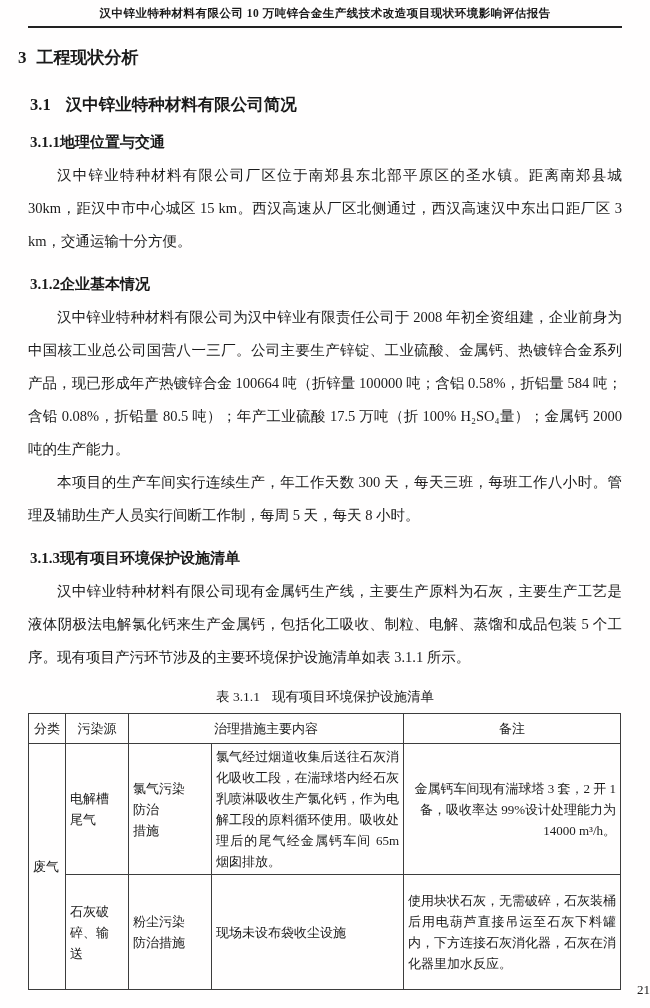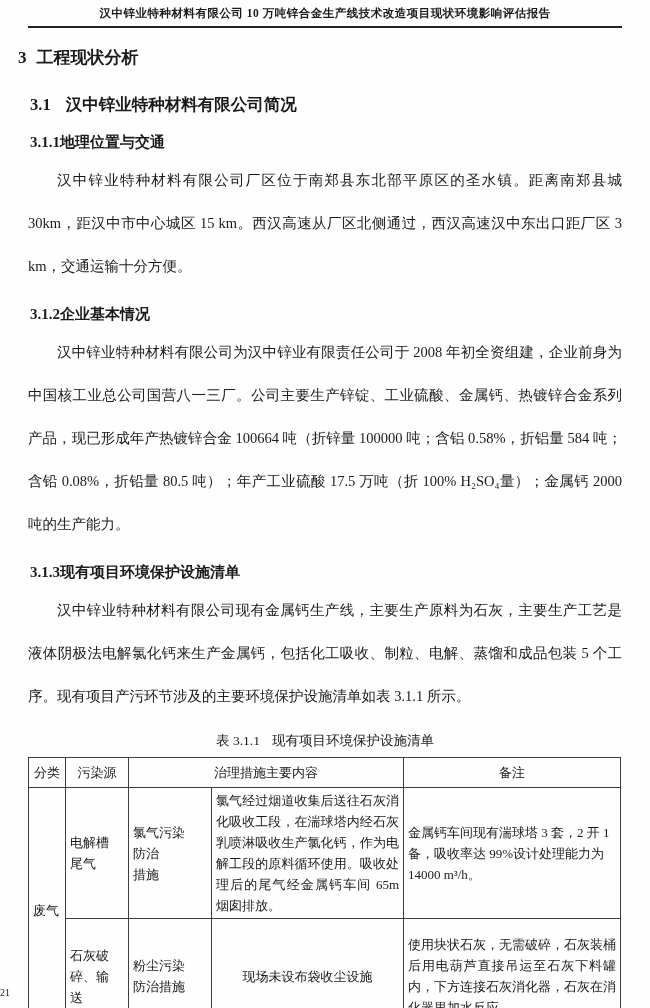--- a/index.html
+++ b/index.html
@@ -39,21 +39,21 @@
   h2.sec .ht { margin-left: 15px; margin-top: 24px; }
   h3.sec {
     margin: 17px 0 0 2px;
     font-size: 15px;
     font-weight: bold;
   }
   h3.sec .ht { margin-left: 0; }
   p.body {
     margin-top: 7px;
     font-size: 14.5px;
-    line-height: 43px;
+    line-height: 33px;
     text-align: justify;
     text-indent: 2em;
   }
   p.body.cont { margin-top: 0; }
   .table-caption {
     margin-top: 14px;
     text-align: center;
     font-size: 13.5px;
   }
   .table-caption .ct { margin-left: 12px; }
@@ -70,30 +70,30 @@
     font-weight: normal;
     vertical-align: middle;
     line-height: 21px;
     padding: 2px 4px;
   }
   th.hdr { text-align: center; }
   td.c-center { text-align: left; }
   td.pre { white-space: pre-line; }
   td.measure { text-align: left; padding-left: 8px; white-space: pre-line; }
   td.content { text-align: justify; padding: 4px 7px; }
-  td.content-plain { text-align: center; padding: 4px 9px; }
-  td.remark-center { text-align: left; padding: 4px 6px; }
+  td.content-plain { text-align: left; padding: 4px 9px; }
+  td.remark-center { text-align: right; padding: 4px 6px; }
   td.remark-left { text-align: justify; padding: 4px 8px; }
   .page-number {
     position: absolute;
     bottom: 10px;
     left: 0;
     width: 100%;
-    text-align: left;
-    font-size: 10px;
+    text-align: right;
+    font-size: 13px;
   }
 </style>
 </head>
 <body>
 
 <div class="page">
 
   <div class="running-header">汉中锌业特种材料有限公司 10 万吨锌合金生产线技术改造项目现状环境影响评估报告</div>
 
   <h1 class="sec">
@@ -109,20 +109,21 @@
   </h3>
 
   <p class="body">汉中锌业特种材料有限公司厂区位于南郑县东北部平原区的圣水镇。距离南郑县城30km，距汉中市中心城区 15 km。西汉高速从厂区北侧通过，西汉高速汉中东出口距厂区 3 km，交通运输十分方便。</p>
 
   <h3 class="sec">
     <span>3.1.2</span><span class="ht">企业基本情况</span>
   </h3>
 
   <p class="body">汉中锌业特种材料有限公司为汉中锌业有限责任公司于 2008 年初全资组建，企业前身为中国核工业总公司国营八一三厂。公司主要生产锌锭、工业硫酸、金属钙、热镀锌合金系列产品，现已形成年产热镀锌合金 100664 吨（折锌量 100000 吨；含铝 0.58%，折铝量 584 吨；含铅 0.08%，折铅量 80.5 吨）；年产工业硫酸 17.5 万吨（折 100% H₂SO₄量）；金属钙 2000 吨的生产能力。</p>
 
+  <p class="body cont">本项目的生产车间实行连续生产，年工作天数 300 天，每天三班，每班工作八小时。管理及辅助生产人员实行间断工作制，每周 5 天，每天 8 小时。</p>
 
   <h3 class="sec">
     <span>3.1.3</span><span class="ht">现有项目环境保护设施清单</span>
   </h3>
 
   <p class="body">汉中锌业特种材料有限公司现有金属钙生产线，主要生产原料为石灰，主要生产工艺是液体阴极法电解氯化钙来生产金属钙，包括化工吸收、制粒、电解、蒸馏和成品包装 5 个工序。现有项目产污环节涉及的主要环境保护设施清单如表 3.1.1 所示。</p>
 
   <div class="table-caption">
     <span>表 3.1.1</span><span class="ct">现有项目环境保护设施清单</span>
   </div>

